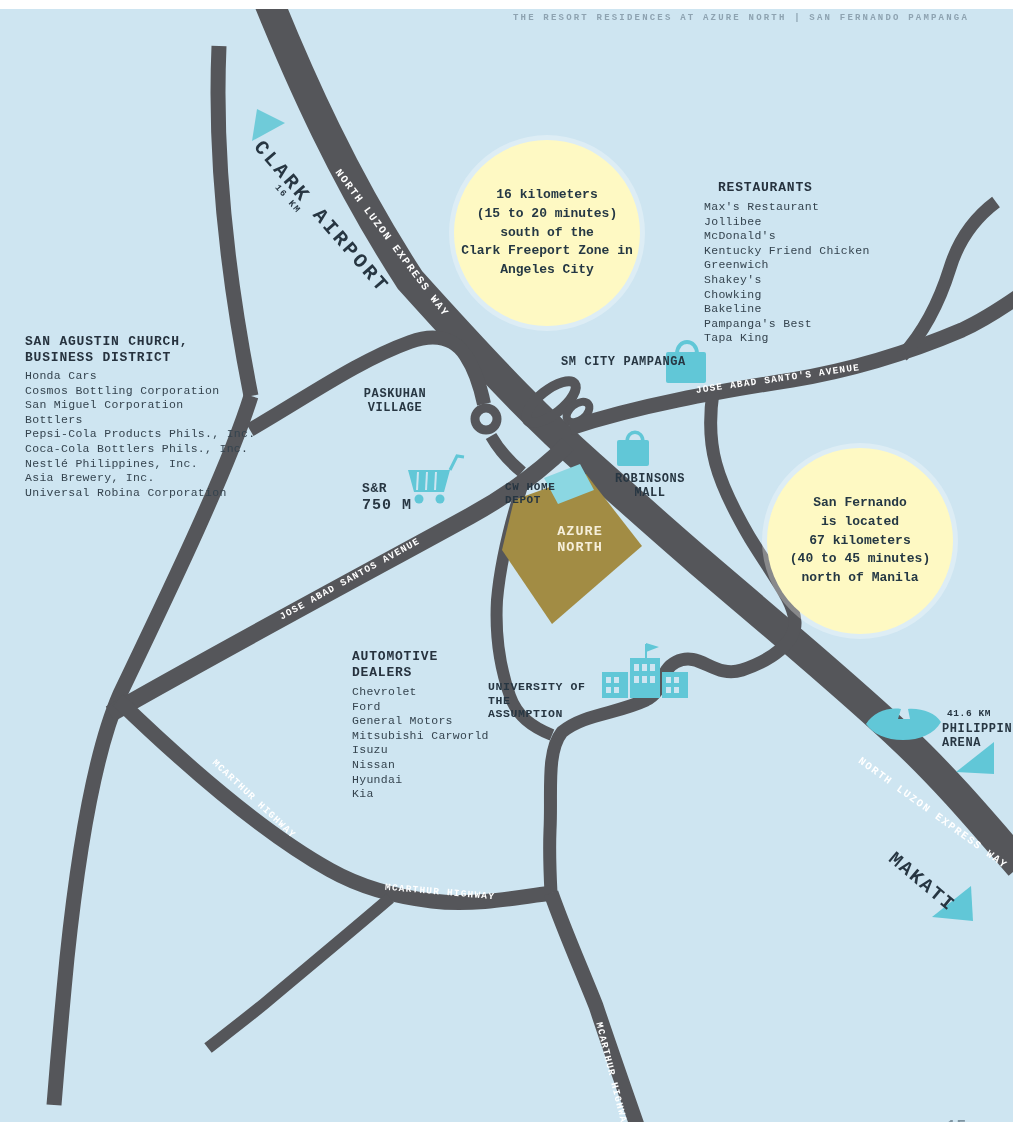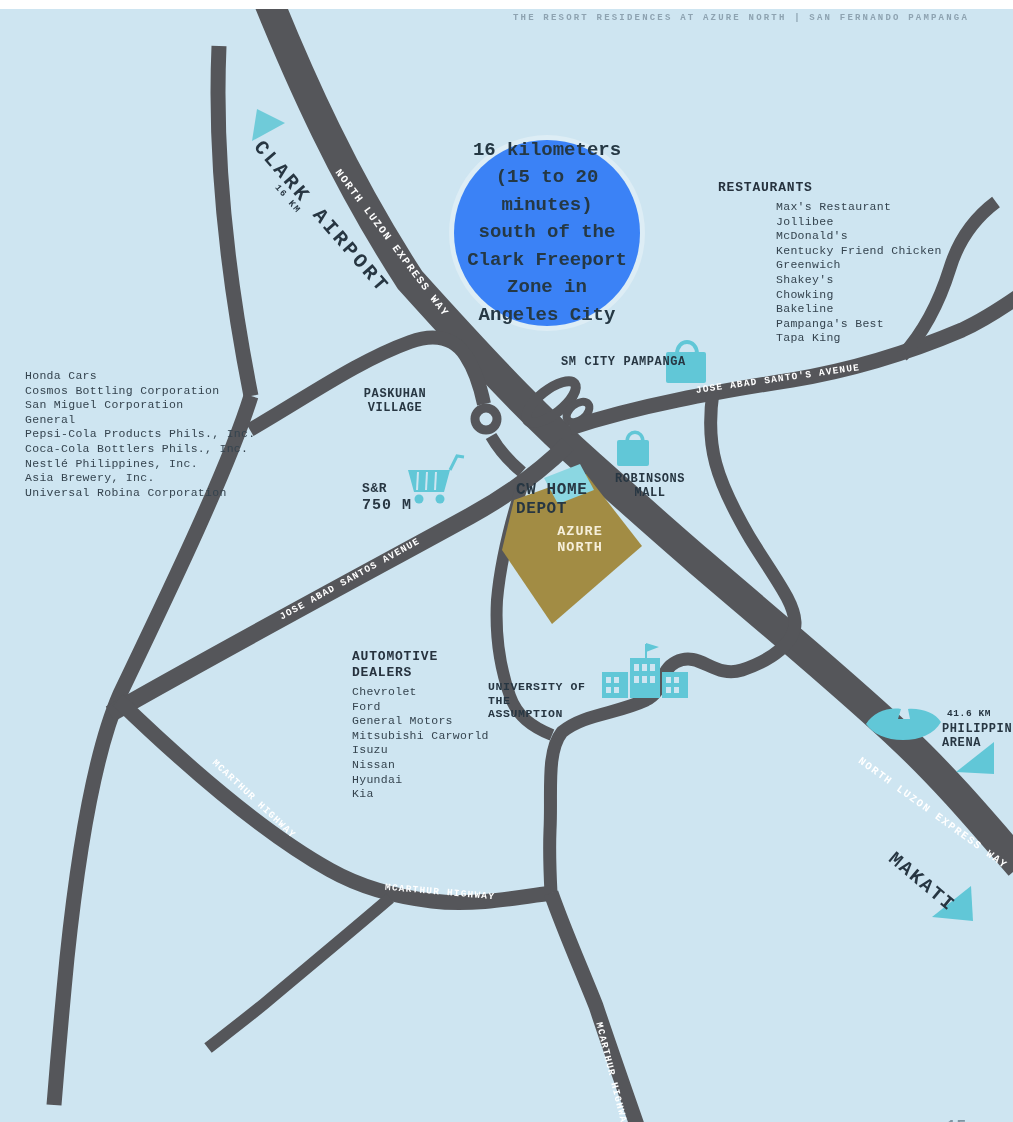--- a/index.html
+++ b/index.html
@@ -8,23 +8,23 @@
   #map svg{position:absolute;left:0;top:0;}
   .topstrip{position:absolute;left:0;top:0;width:1013px;height:9px;background:#ffffff;}
   .hdr{position:absolute;right:44px;top:13px;font-size:9px;letter-spacing:2.2px;color:#8ea3b1;font-weight:bold;}
   .lbl{position:absolute;font-weight:bold;color:#273642;letter-spacing:0.6px;line-height:1.18;white-space:pre-line;}
   .ctr{text-align:center;}
   .rgt{}
   .rot{transform-origin:left top;}
   .roadlbl{position:absolute;color:#ffffff;font-weight:bold;font-size:10.5px;letter-spacing:1.6px;
            white-space:nowrap;transform:translate(-50%,-50%) rotate(var(--r));}
   .roadlbl.sm{font-size:9.5px;letter-spacing:1.2px;}
-  .callout{position:absolute;width:186px;height:186px;border-radius:50%;background:#3b82f6;
+  .callout{position:absolute;width:186px;height:186px;border-radius:50%;background:#fef9c3;
            display:flex;align-items:center;justify-content:center;text-align:center;
-           font-weight:bold;font-size:19px;line-height:1.45;color:#253844;white-space:pre-line;
+           font-weight:bold;font-size:13px;line-height:1.45;color:#253844;white-space:pre-line;
            box-shadow:0 0 0 5px rgba(255,255,255,0.30);}
   .ltitle{position:absolute;font-weight:bold;font-size:13px;color:#26323e;letter-spacing:0.8px;
           line-height:1.25;white-space:pre-line;}
   .list{position:absolute;font-size:11.5px;color:#35444f;letter-spacing:0.3px;}
   .list .li{line-height:14.6px;}
   .pgnum{position:absolute;left:946px;top:1081px;font-size:17px;color:#7f95a2;font-weight:bold;margin-top:36px;}
 </style>
 </head>
 <body>
 
@@ -107,40 +107,47 @@
 
   <div class="lbl rot" style="left:266px;top:136px;font-size:20px;letter-spacing:3px;transform:rotate(49deg);white-space:nowrap;">CLARK AIRPORT</div>
   <div class="lbl rot" style="left:280px;top:183px;font-size:9px;letter-spacing:1.5px;transform:rotate(49deg);white-space:nowrap;">16 KM</div>
   <div class="lbl rot" style="left:898px;top:848px;font-size:19px;letter-spacing:2px;transform:rotate(40deg);white-space:nowrap;">MAKATI</div>
 
   <div class="callout" style="left:454px;top:140px;">16 kilometers
 (15 to 20 minutes)
 south of the
 Clark Freeport Zone in
 Angeles City</div>
+  <div class="callout" style="left:767px;top:448px;">San Fernando
+is located
+67 kilometers
+(40 to 45 minutes)
+north of Manila</div>
 
   <div class="ltitle" style="left:718px;top:180px;">RESTAURANTS</div>
-  <div class="list" style="left:776px;top:200px;">
+  <div class="list" style="left:704px;top:200px;">
       <div class="li">Max's Restaurant</div>
       <div class="li">Jollibee</div>
       <div class="li">McDonald's</div>
       <div class="li">Kentucky Friend Chicken</div>
       <div class="li">Greenwich</div>
       <div class="li">Shakey's</div>
       <div class="li">Chowking</div>
       <div class="li">Bakeline</div>
       <div class="li">Pampanga's Best</div>
       <div class="li">Tapa King</div>
     </div>
 
+  <div class="ltitle" style="left:25px;top:334px;">SAN AGUSTIN CHURCH,
+BUSINESS DISTRICT</div>
   <div class="list" style="left:25px;top:369px;">
       <div class="li">Honda Cars</div>
       <div class="li">Cosmos Bottling Corporation</div>
       <div class="li">San Miguel Corporation</div>
-      <div class="li">General</div>
+      <div class="li">Bottlers</div>
       <div class="li">Pepsi-Cola Products Phils., Inc.</div>
       <div class="li">Coca-Cola Bottlers Phils., Inc.</div>
       <div class="li">Nestlé Philippines, Inc.</div>
       <div class="li">Asia Brewery, Inc.</div>
       <div class="li">Universal Robina Corporation</div>
     </div>
 
   <div class="ltitle" style="left:352px;top:649px;">AUTOMOTIVE
 DEALERS</div>
   <div class="list" style="left:352px;top:685px;">
@@ -152,21 +159,21 @@
       <div class="li">Nissan</div>
       <div class="li">Hyundai</div>
       <div class="li">Kia</div>
     </div>
 
   <div class="lbl ctr" style="left:345px;top:387px;width:100px;font-size:12px;">PASKUHAN
 VILLAGE</div>
   <div class="lbl" style="left:561px;top:355px;font-size:12px;">SM CITY PAMPANGA</div>
   <div class="lbl rgt" style="left:362px;top:481px;width:54px;font-size:13px;">S&amp;R</div>
   <div class="lbl rgt" style="left:362px;top:497px;width:54px;font-size:15px;letter-spacing:1px;">750 M</div>
-  <div class="lbl" style="left:516px;top:481px;font-size:16px;">CW HOME
+  <div class="lbl" style="left:505px;top:481px;font-size:11px;">CW HOME
 DEPOT</div>
   <div class="lbl ctr" style="left:541px;top:524px;width:78px;font-size:13.5px;color:#f6efda;letter-spacing:1px;">AZURE
 NORTH</div>
   <div class="lbl ctr" style="left:602px;top:472px;width:96px;font-size:12px;">ROBINSONS
 MALL</div>
   <div class="lbl rgt" style="left:488px;top:680px;width:114px;font-size:11.5px;">UNIVERSITY OF THE
 ASSUMPTION</div>
   <div class="lbl" style="left:947px;top:708px;font-size:9.5px;">41.6 KM</div>
   <div class="lbl" style="left:942px;top:722px;font-size:12px;">PHILIPPINE
 ARENA</div>

